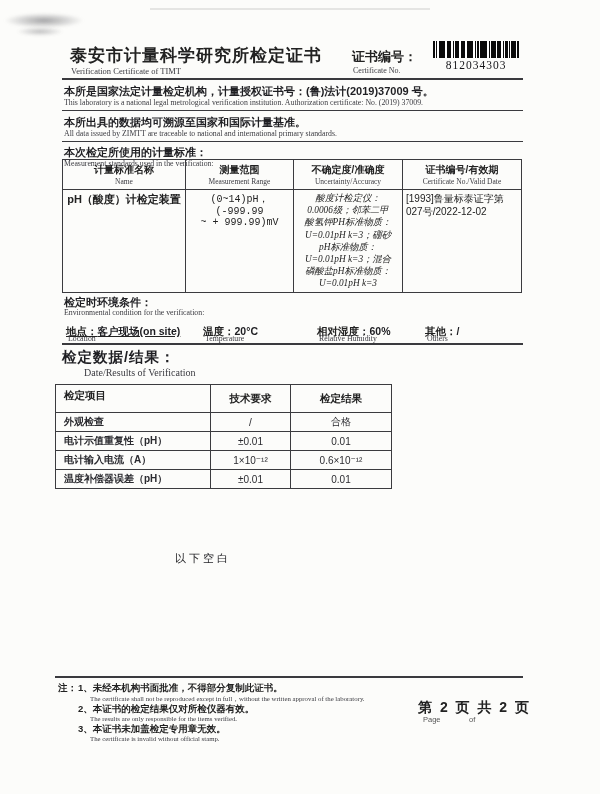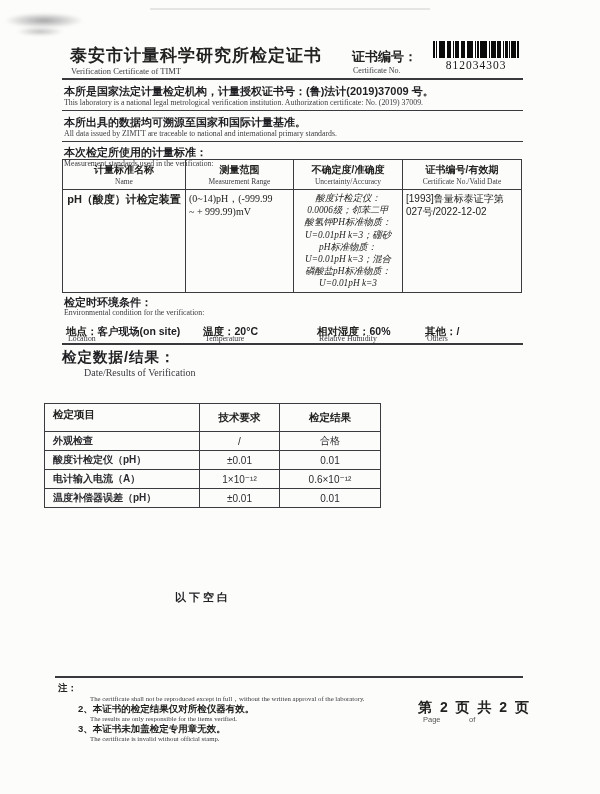--- a/index.html
+++ b/index.html
@@ -32,37 +32,37 @@
   .stmt-zh{font-size:11px;}
   .stmt-en{font-size:7.8px;}
   
   table{border-collapse:collapse;table-layout:fixed;}
   .std-table{position:absolute;left:62px;top:159px;width:459px;}
   .std-table td,.std-table th{border:1.4px solid #3b3b3f;padding:2px 3px;vertical-align:top;}
   .std-table th{padding-top:3px;}
   .hdr-zh{font-size:10px;font-weight:600;color:#222;display:block;text-align:center;}
   .hdr-en{font-size:7.5px;font-weight:400;display:block;text-align:center;}
   .std-name{font-size:11px;font-weight:600;text-align:center;padding-top:4px;}
-  .std-range{font-size:10px;font-family:Liberation Serif, serif;padding-top:4px;}
+  .std-range{font-size:10px;text-align:center;font-family:Liberation Mono, monospace;padding-top:4px;}
   .std-unc{font-size:9.3px;font-style:italic;text-align:center;line-height:12.2px;
     font-family:"Liberation Serif","DejaVu Serif",serif;color:#222;}
   .std-cert{font-size:10px;line-height:13px;padding-top:4px;}
   
   .env-label{font-size:10.5px;font-weight:600;color:#222;}
   .env-value{font-size:10.5px;font-weight:700;color:#1c1c20;}
   .env-en{font-size:7.8px;}
   
   .res-title{left:62px;top:348px;font-size:14.5px;font-weight:700;letter-spacing:1px;}
   .res-title-en{left:64px;top:367px;font-size:10px;padding-left:20px;}
-  .res-table{position:absolute;left:44px;top:384px;width:336px;margin-top:19px;}
+  .res-table{position:absolute;left:55px;top:384px;width:336px;}
   .res-table td,.res-table th{border:1.4px solid #3b3b3f;font-size:10px;color:#2b2b30;}
   .res-table th{font-size:10.5px;font-weight:600;color:#222;}
   .c-item{text-align:left;padding:2px 2px 2px 8px;font-weight:600;}
   .c-val{text-align:center;padding:2px;}
-  .blank-note{left:175px;top:551px;font-size:11px;font-weight:700;letter-spacing:3px;margin-top:39px;}
+  .blank-note{left:175px;top:551px;font-size:11px;font-weight:400;letter-spacing:3px;}
   
   .note-zh{font-size:9.5px;font-weight:600;color:#222;}
   .note-en{font-size:6.8px;}
   .page-zh{left:418px;top:699px;font-size:14px;font-weight:600;letter-spacing:2px;}
   .page-en{font-size:7.5px;color:#555;}
   
   .smudge{position:absolute;background:radial-gradient(ellipse at center,rgba(90,90,95,.55),rgba(120,120,125,0) 70%);filter:blur(1.5px);}
 </style>
 </head>
 <body>
@@ -132,21 +132,21 @@
 U=0.01pH k=3</td>
       <td class="std-cert ml">[1993]鲁量标泰证字第
 027号/2022-12-02</td>
     </tr>
   </tbody>
     </table>
 
   <div class="abs stmt-zh zh" style="left:64px;top:295px;">检定时环境条件：</div>
   <div class="abs stmt-en en" style="left:64px;top:308px;">Environmental condition for the verification:</div>
 
-  <div class="abs" style="left:66px;top:321px;">
+  <div class="abs" style="left:66px;top:321px;text-decoration:underline;">
     <span class="env-label">地点：</span><span class="env-value">客户现场(on site)</span>
   </div>
   <div class="abs env-en en" style="left:68px;top:334px;">Location</div>
 
   <div class="abs" style="left:203px;top:321px;">
     <span class="env-label">温度：</span><span class="env-value">20°C</span>
   </div>
   <div class="abs env-en en" style="left:205px;top:334px;">Temperature</div>
 
   <div class="abs" style="left:317px;top:321px;">
@@ -175,21 +175,21 @@
       <th class="c-item" style="vertical-align:top;padding-top:4px;">检定项目</th>
       <th>技术要求</th>
       <th>检定结果</th>
     </tr>
     <tr style="height:19px;">
       <td class="c-item">外观检查</td>
       <td class="c-val">/</td>
       <td class="c-val">合格</td>
     </tr>
     <tr style="height:19px;">
-      <td class="c-item">酸度计检定仪（pH）</td>
+      <td class="c-item">电计示值重复性（pH）</td>
       <td class="c-val">±0.01</td>
       <td class="c-val">0.01</td>
     </tr>
     <tr style="height:14px;">
       <td class="c-item">电计输入电流（A）</td>
       <td class="c-val">1×10⁻¹²</td>
       <td class="c-val">0.6×10⁻¹²</td>
     </tr>
     <tr style="height:19px;">
       <td class="c-item">温度补偿器误差（pH）</td>
@@ -197,20 +197,21 @@
       <td class="c-val">0.01</td>
     </tr>
   </tbody>
     </table>
 
   <div class="abs blank-note zh">以下空白</div>
 
   <div class="rule" style="left:55px;top:676px;width:468px;height:2px;"></div>
 
   <div class="abs note-zh" style="left:58px;top:682px;">注：</div>
+  <div class="abs note-zh" style="left:78px;top:682px;">1、未经本机构书面批准，不得部分复制此证书。</div>
   <div class="abs note-en en" style="left:90px;top:694px;">The certificate shall not be reproduced except in full，without the written approval of the laboratory.</div>
   <div class="abs note-zh" style="left:78px;top:703px;">2、本证书的检定结果仅对所检仪器有效。</div>
   <div class="abs note-en en" style="left:90px;top:715px;">The results are only responsible for the items verified.</div>
   <div class="abs note-zh" style="left:78px;top:723px;">3、本证书未加盖检定专用章无效。</div>
   <div class="abs note-en en" style="left:90px;top:735px;">The certificate is invalid without official stamp.</div>
 
   <div class="abs page-zh">第 2 页 共 2 页</div>
   <div class="abs page-en" style="left:423px;top:715px;">Page</div>
   <div class="abs page-en" style="left:469px;top:715px;">of</div>
 

